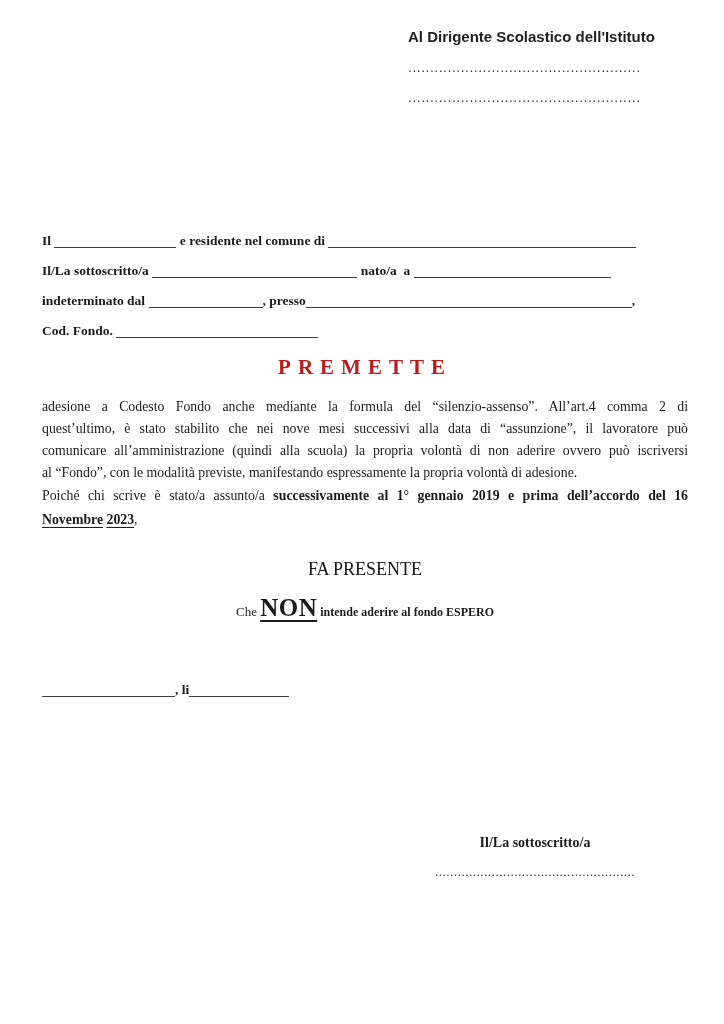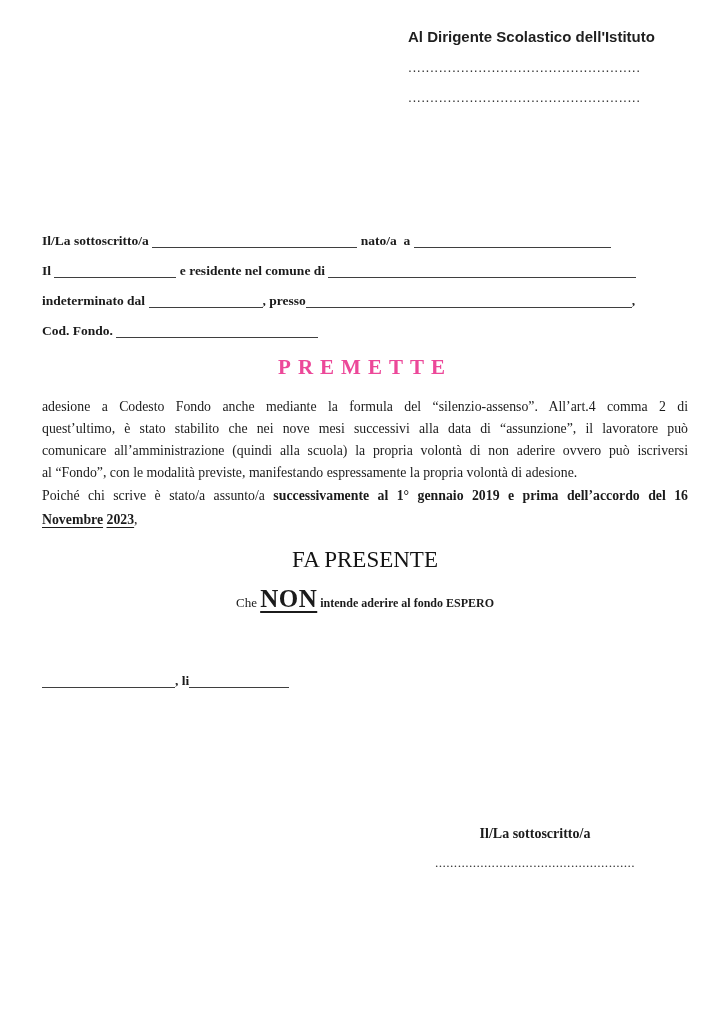--- a/index.html
+++ b/index.html
@@ -53,26 +53,26 @@
   }
 
   
   .premette {
     margin-top: 8px;
     text-align: center;
     font-size: 21px;
     font-weight: bold;
     letter-spacing: 7px;
     line-height: 26px;
-    color: #ec4899;
+    color: #b91c1c;
   }
   .fapresente {
-    margin-top: 15px;
+    margin-top: 24px;
     text-align: center;
-    font-size: 23px;
+    font-size: 18px;
     line-height: 26px;
     color: #141414;
   }
 
   
   .para1 { margin-top: 16px; font-size: 13.8px; }
   .jline {
     text-align: justify;
     text-align-last: justify;
     line-height: 22px;
@@ -148,22 +148,22 @@
 
 <div class="page">
 
   <div class="letterhead">
     <div class="recipient">Al Dirigente Scolastico dell'Istituto</div>
     <div class="dotline">.....................................................</div>
     <div class="dotline">.....................................................</div>
   </div>
 
   <div class="formblock">
+    <div class="fline"><span>Il </span><span class="blank" style="width:122px"></span><span> e residente nel comune di </span><span class="blank" style="width:308px"></span></div>
     <div class="fline"><span>Il/La sottoscritto/a </span><span class="blank" style="width:205px"></span><span> nato/a  a </span><span class="blank" style="width:197px"></span></div>
-    <div class="fline"><span>Il </span><span class="blank" style="width:122px"></span><span> e residente nel comune di </span><span class="blank" style="width:308px"></span></div>
     <div class="fline"><span>indeterminato dal </span><span class="blank" style="width:114px"></span><span>, presso</span><span class="blank" style="width:326px"></span><span>,</span></div>
     <div class="fline"><span>Cod. Fondo. </span><span class="blank" style="width:202px"></span></div>
   </div>
 
   <div class="premette">PREMETTE</div>
 
   <div class="para1">
     <div class="jline">adesione a Codesto Fondo anche mediante la formula del “silenzio-assenso”. All’art.4 comma 2 di</div>
     <div class="jline">quest’ultimo, è stato stabilito che nei nove mesi successivi alla data di “assunzione”, il lavoratore può</div>
     <div class="jline">comunicare all’amministrazione (quindi alla scuola) la propria volontà di non aderire ovvero può iscriversi</div>

